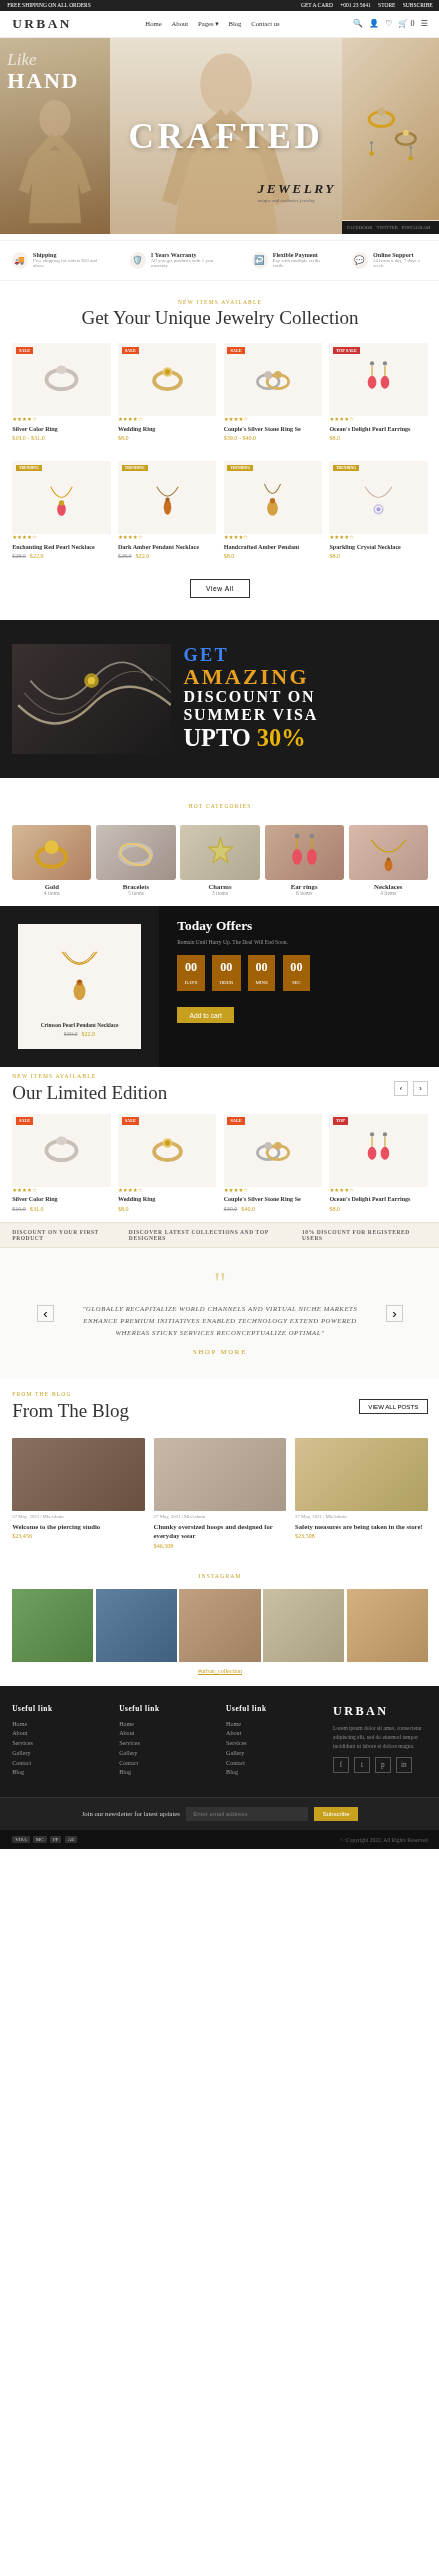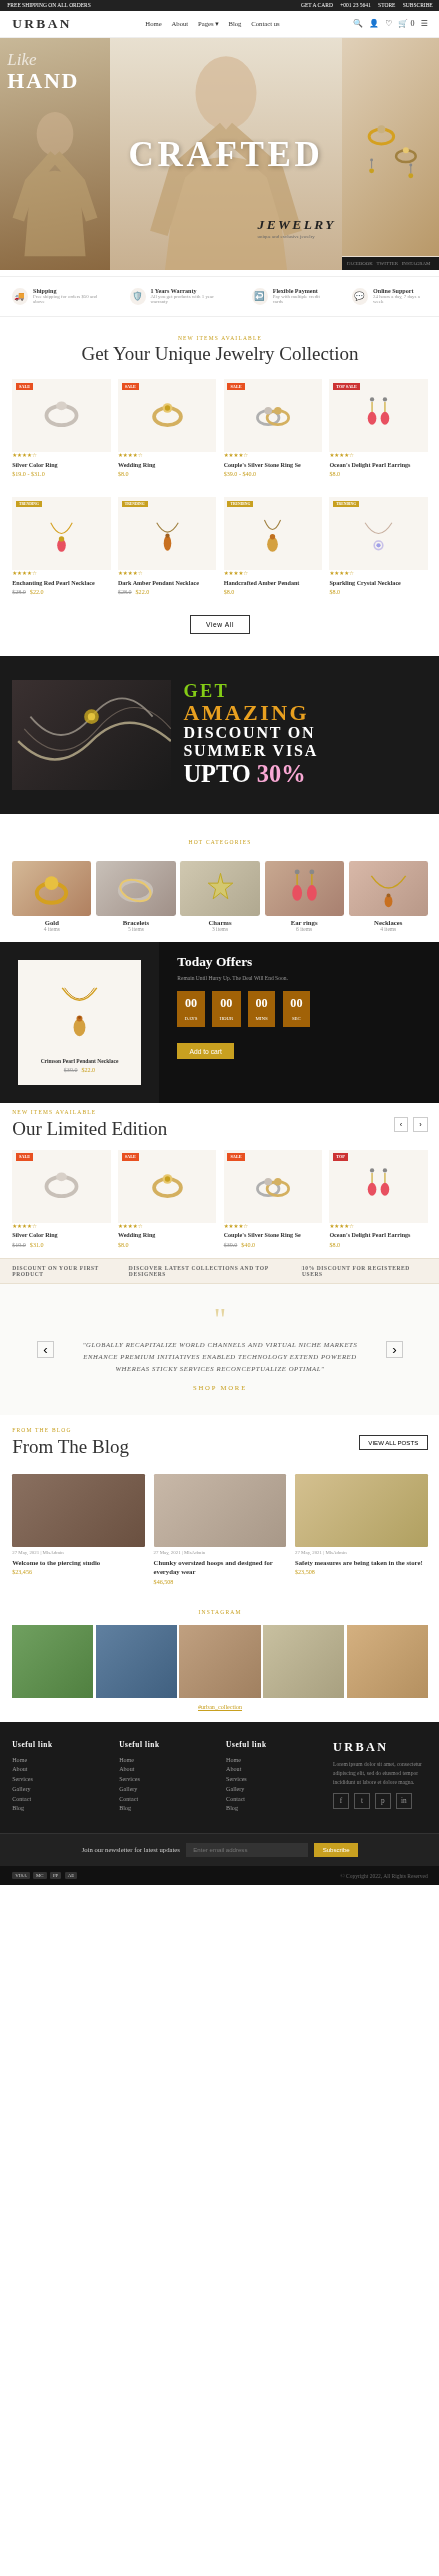--- a/index.html
+++ b/index.html
@@ -9,21 +9,21 @@
     .top-bar { background: #222; color: #fff; font-size: 5.5px; display: flex; justify-content: space-between; align-items: center; padding: 2.4px 7.3px; }
     
     
     .header { display: flex; align-items: center; justify-content: space-between; padding: 4.9px 12.2px; border-bottom: 0.6px solid #eee; }
     .logo { font-size: 13.4px; font-weight: bold; letter-spacing: 2.4px; font-family: serif; }
     .nav { display: flex; gap: 9.8px; font-size: 6.7px; }
     .nav a { text-decoration: none; color: #333; }
     .header-icons { display: flex; gap: 6.1px; font-size: 8px; align-items: center; }
     
     
-    .hero { position: relative; background: #f5f5f0; height: 232px; display: flex; overflow: hidden; }
+    .hero { position: relative; background: #f5f5f0; height: 196px; display: flex; overflow: hidden; }
     .hero-left { width: 110px; background: #e8e0d5; display: flex; flex-direction: column; }
     .hero-center { flex: 1; background: #f9a8d4; position: relative; display: flex; align-items: center; justify-content: center; }
     .hero-right { width: 98px; background: #e8ddd0; display: flex; flex-direction: column; gap: 1.2px; }
     
     
     .features-bar { display: flex; justify-content: center; gap: 24.4px; padding: 11px 12.2px; border-bottom: 0.6px solid #eee; border-top: 0.6px solid #eee; margin: 6.1px 0; }
     .feature-item { display: flex; align-items: center; gap: 4.9px; font-size: 6.1px; }
     .feature-icon { width: 17px; height: 17px; background: #f5f0eb; border-radius: 50%; display: flex; align-items: center; justify-content: center; font-size: 8.6px; }
     .feature-text { display: flex; flex-direction: column; }
     .feature-title { font-weight: bold; font-size: 6.1px; }
@@ -401,26 +401,26 @@
     <svg viewBox="0 0 260 180" width="159" height="110">
 
       <path d="M30 60 Q80 120 130 60 Q180 0 230 60" stroke="#c8c0b0" stroke-width="3" fill="none" opacity="0.6"></path>
       <path d="M20 80 Q80 150 140 80 Q200 10 260 80" stroke="#a09080" stroke-width="2" fill="none" opacity="0.5"></path>
       <path d="M10 100 Q70 160 130 100 Q190 40 260 100" stroke="#d4c8a0" stroke-width="4" fill="none" opacity="0.7"></path>
       <circle cx="130" cy="60" r="12" fill="#c8a820" opacity="0.8"></circle>
       <circle cx="130" cy="60" r="6" fill="#e8c840" opacity="0.9"></circle>
     </svg>
   </div>
   <div class="discount-content">
-    <div style="font-size:18.3px;color:#84cc16;font-weight:bold;letter-spacing:2.4px;">GET</div>
+    <div style="font-size:18.3px;color:#3b82f6;font-weight:bold;letter-spacing:2.4px;">GET</div>
     <div style="font-size:22px;color:#e8a020;font-weight:900;letter-spacing:2.4px;line-height:1;">AMAZING</div>
     <div style="font-size:16px;color:#fff;font-weight:bold;letter-spacing:1.8px;">DISCOUNT ON</div>
     <div style="font-size:16px;color:#fff;font-weight:bold;letter-spacing:1.8px;">SUMMER VISA</div>
     <div style="font-size:24.4px;color:#fff;font-weight:900;">
-      <span>UPTO</span> <span style="color:#f9a8d4;">30%</span>
+      <span>UPTO</span> <span style="color:#eab308;">30%</span>
     </div>
   </div>
 </div>
 
 <div class="section-title">
   <div class="section-subtitle">HOT CATEGORIES</div>
 </div>
 
 <div class="category-grid">
   <div class="category-item">

